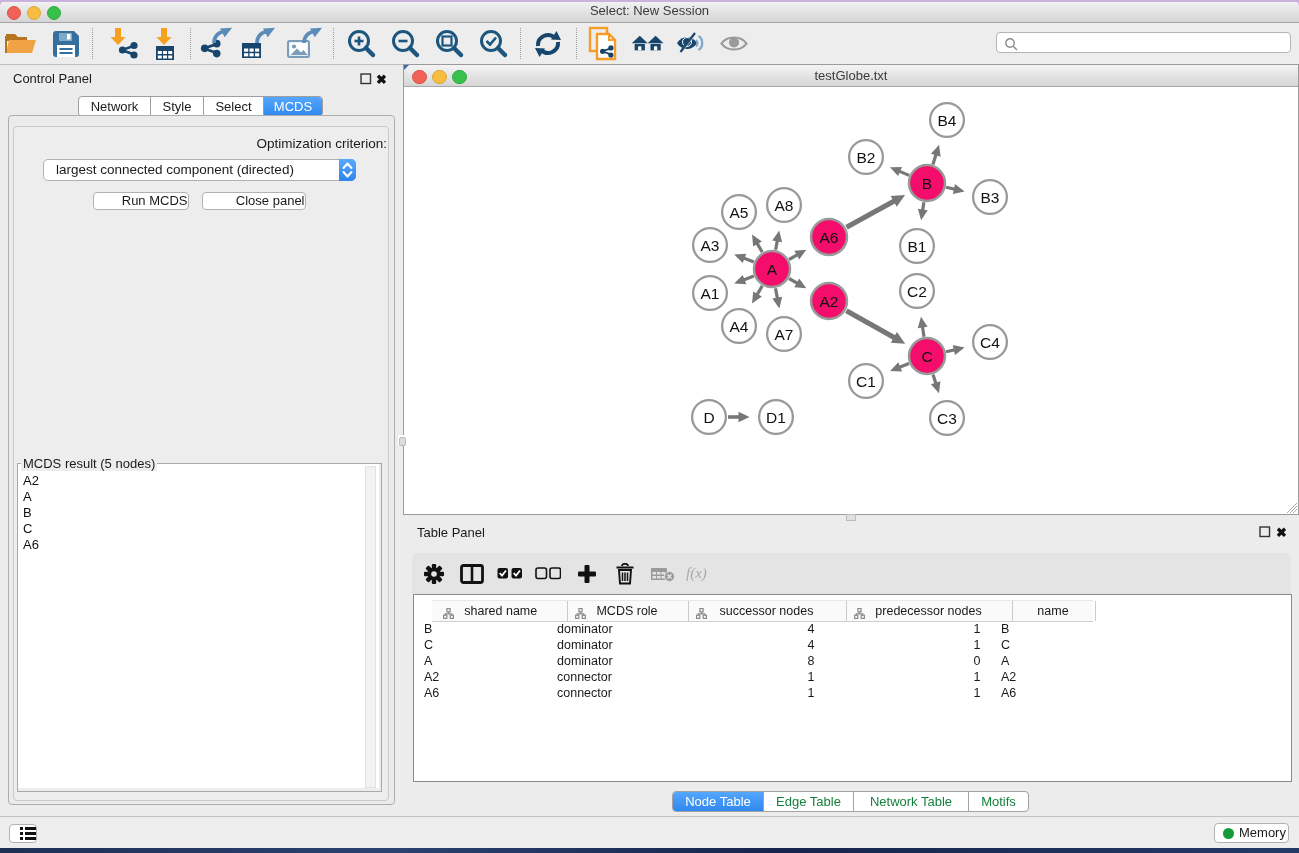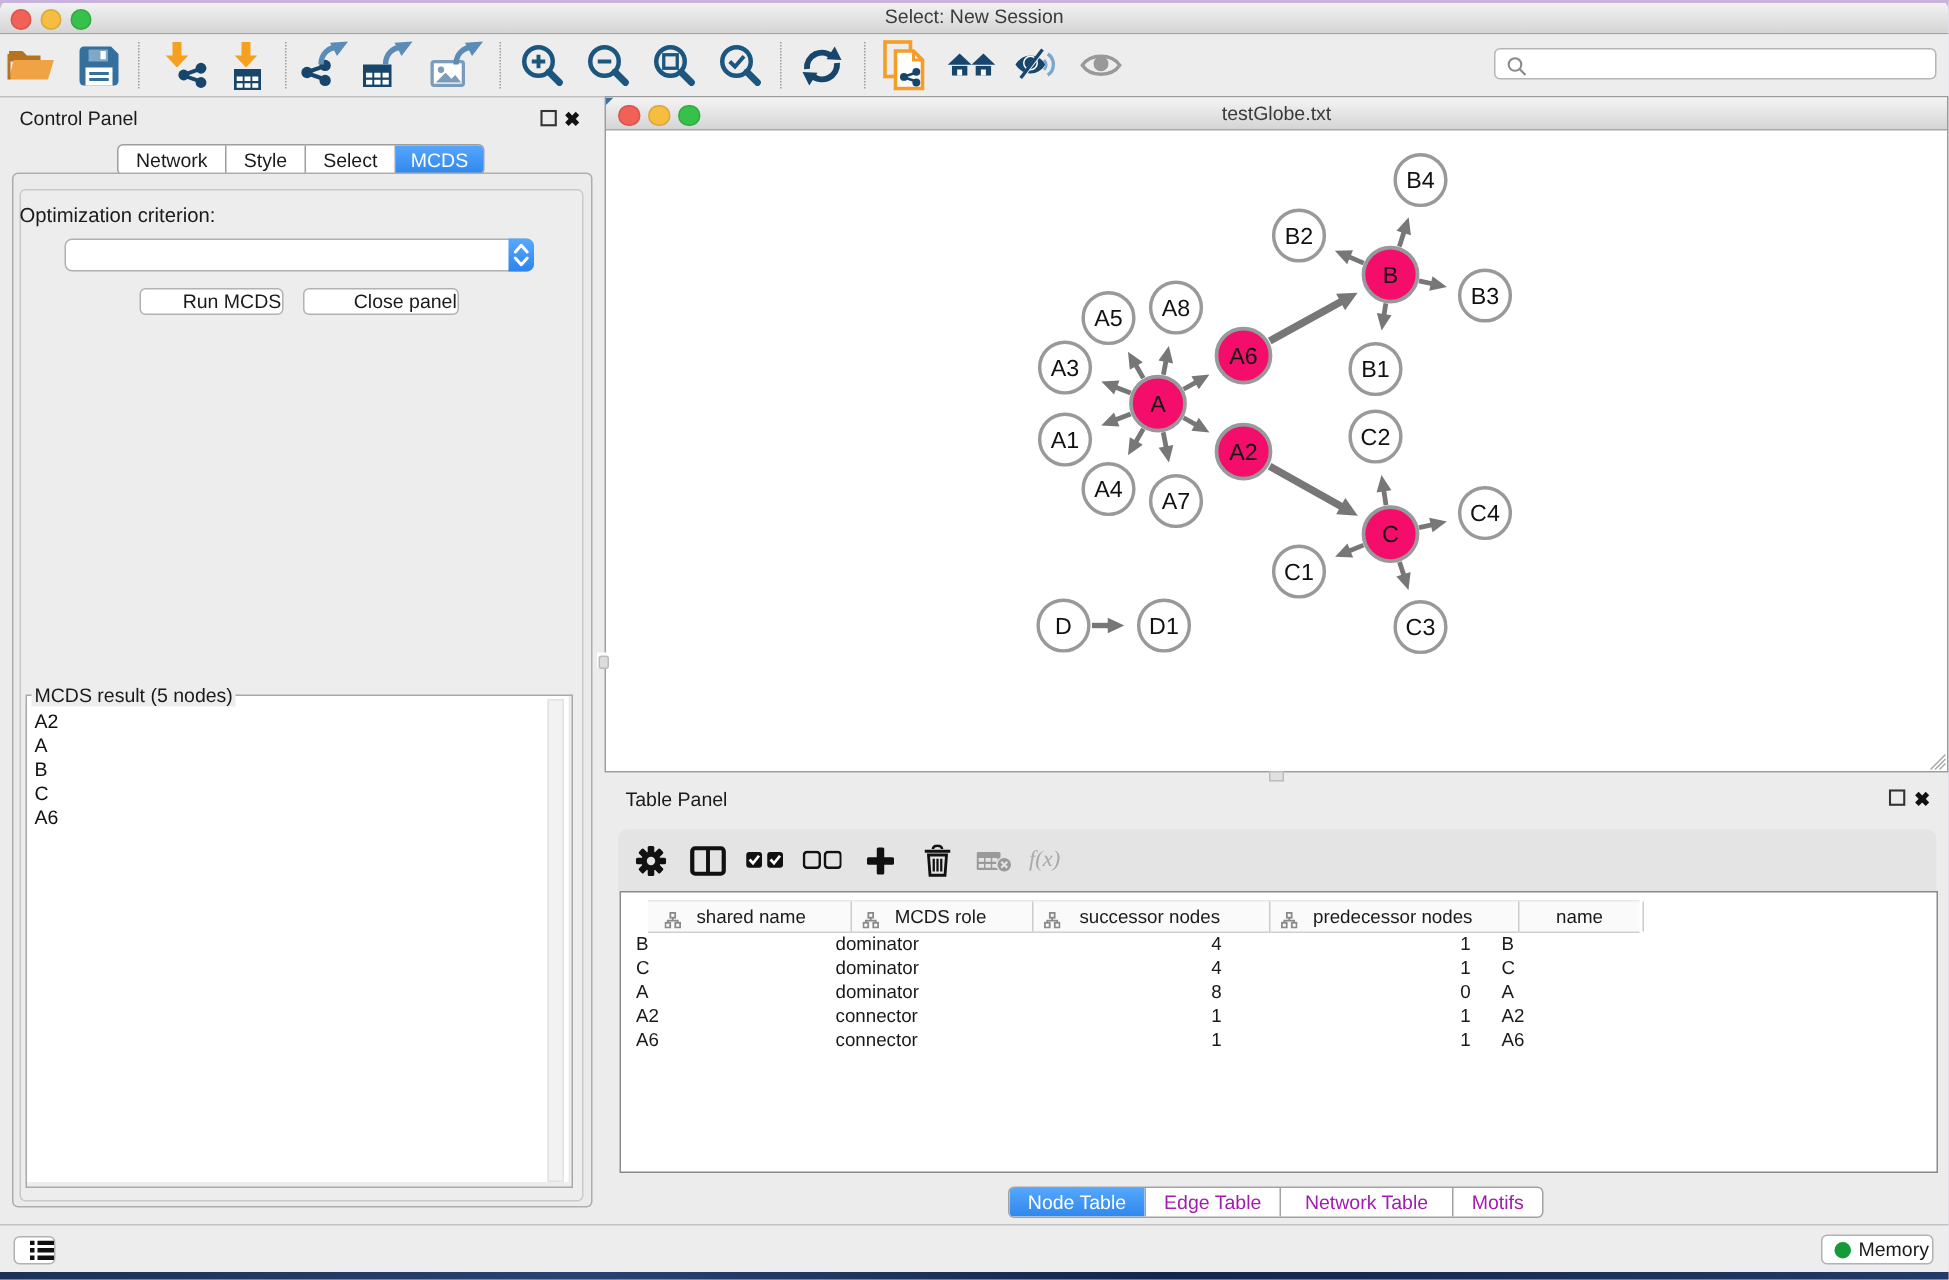--- a/index.html
+++ b/index.html
@@ -30,21 +30,21 @@
 .nettitle{position:absolute;left:0;top:0;width:100%;height:21px;background:linear-gradient(#f4f4f4,#d5d5d5);border-bottom:1px solid #a8a8a8}
 .nt-text{position:absolute;width:100%;text-align:center;font-size:13px;color:#3a3a3a;line-height:21px}
 .tp-head{position:absolute;left:417px;top:525px;font-size:13px;color:#1a1a1a}
 .tptoolbar{position:absolute;left:412px;top:553px;width:879px;height:41px;background:#e4e4e4;border-radius:6px 6px 0 0}
 .tpi{position:absolute;top:0;height:41px;display:flex;align-items:center;justify-content:center}
 .tablebox{position:absolute;left:413px;top:594px;width:877px;height:186px;background:#fff;border:1.5px solid #8a8a8a}
 .thead{position:absolute;left:1px;top:5px;height:20px;background:#fafafa;border-bottom:1px solid #cfcfcf;border-top:1px solid #e8e8e8}
 .hcell{position:absolute;top:0;height:20px;line-height:20px;font-size:12.5px;color:#1a1a1a;text-align:center;border-right:1px solid #ccc}
 .trow{position:absolute;font-size:12.5px;color:#1a1a1a;height:16px;line-height:16px}
 .btabs{position:absolute;top:791px;height:19px;display:flex;border:1px solid #a2a2a2;border-radius:4px;background:#fff}
-.btab{height:19px;line-height:19px;font-size:13px;color:#a21caf;text-align:center;border-right:1px solid #a2a2a2}
+.btab{height:19px;line-height:19px;font-size:13px;color:#15803d;text-align:center;border-right:1px solid #a2a2a2}
 .btab:last-child{border-right:none}
 .btab.on{background:linear-gradient(#55a6fd,#2f88ee);color:#fff}
 .statusbar{position:absolute;left:0;top:816px;width:1299px;height:31px;background:#ededed;border-top:1px solid #c2c2c2}
 .bottomdark{position:absolute;left:0;top:847.5px;width:1299px;height:5.5px;background:linear-gradient(90deg,#1d3054,#2a4270 30%,#15244a 60%,#233a66)}
 </style>
 </head>
 <body>
 <div class="app"></div>
 <div style="position:absolute;left:0;top:0;width:1299px;height:1.5px;background:#c9b2dc;z-index:5"></div>
 <div class="titlebar">
@@ -244,22 +244,23 @@
   </svg>
 <div class="winbtn" style="left:376px;top:71.5px;font-weight:bold">✖</div>
 <div class="tabs">
  <div class="tab" style="width:71px">Network</div>
  <div class="tab" style="width:52px">Style</div>
  <div class="tab" style="width:59px">Select</div>
  <div class="tab on" style="width:58px;border-radius:0 3px 3px 0">MCDS</div>
 </div>
 <div class="cpouter"></div>
 <div class="cpinner"></div>
-<div style="position:absolute;left:13px;top:136px;width:374px;text-align:left;font-size:13.5px;color:#1a1a1a">Optimization criterion:</div>
+<div style="position:absolute;left:13px;top:136px;width:374px;text-align:right;font-size:13.5px;color:#1a1a1a">Optimization criterion:</div>
 <div style="position:absolute;left:43px;top:158.5px;width:311px;height:20px;background:#fff;border:1px solid #b0b0b0;border-radius:5px">
+ <div style="position:absolute;left:12px;top:0;line-height:20px;font-size:13.5px;color:#1a1a1a">largest connected component (directed)</div>
  <div style="position:absolute;right:-1px;top:-1px;width:17px;height:22px;background:linear-gradient(#59a8fd,#2c85ee);border-radius:0 5px 5px 0">
   <svg width="17" height="22">
         <path d="M4.5 9 L8.5 4.5 L12.5 9" fill="none" stroke="#fff" stroke-width="2" stroke-linecap="round" stroke-linejoin="round"></path>
         <path d="M4.5 13 L8.5 17.5 L12.5 13" fill="none" stroke="#fff" stroke-width="2" stroke-linecap="round" stroke-linejoin="round"></path>
       </svg>
  </div>
 </div>
 <div class="btn" style="left:92.5px;top:191.5px;width:94px;height:16px;line-height:16px">Run MCDS</div>
 <div class="btn" style="left:201.5px;top:191.5px;width:102px;height:16px;line-height:16px">Close panel</div>
 <div class="groupbox"></div>

